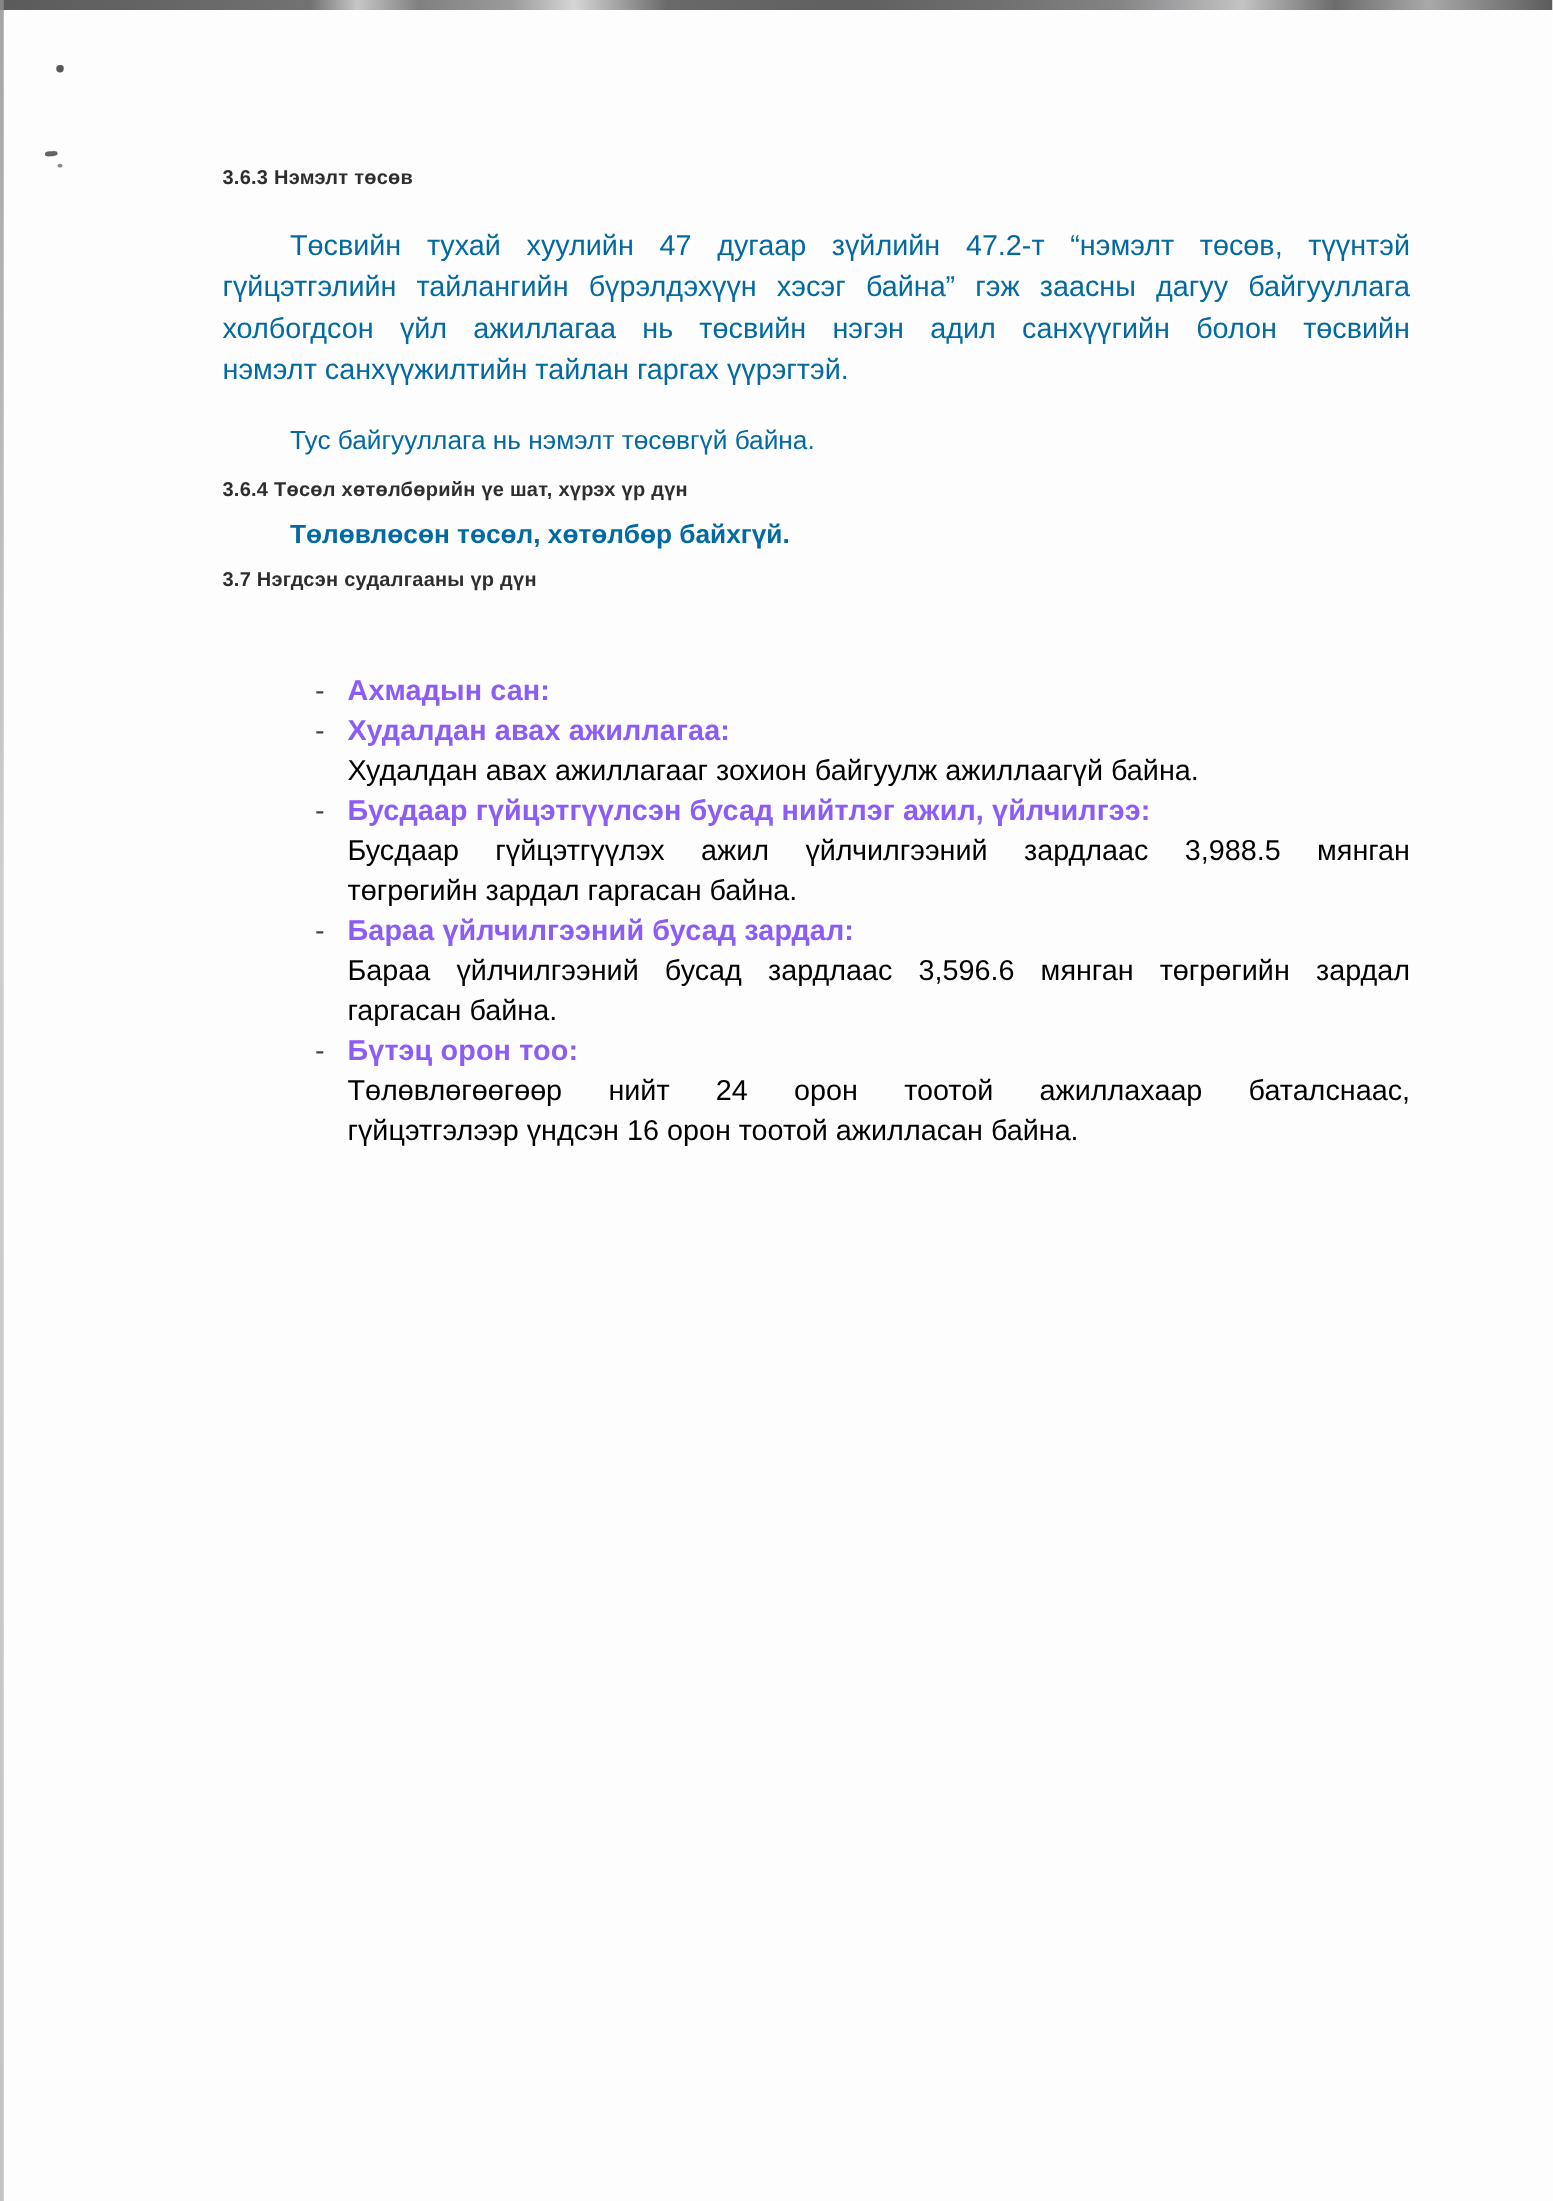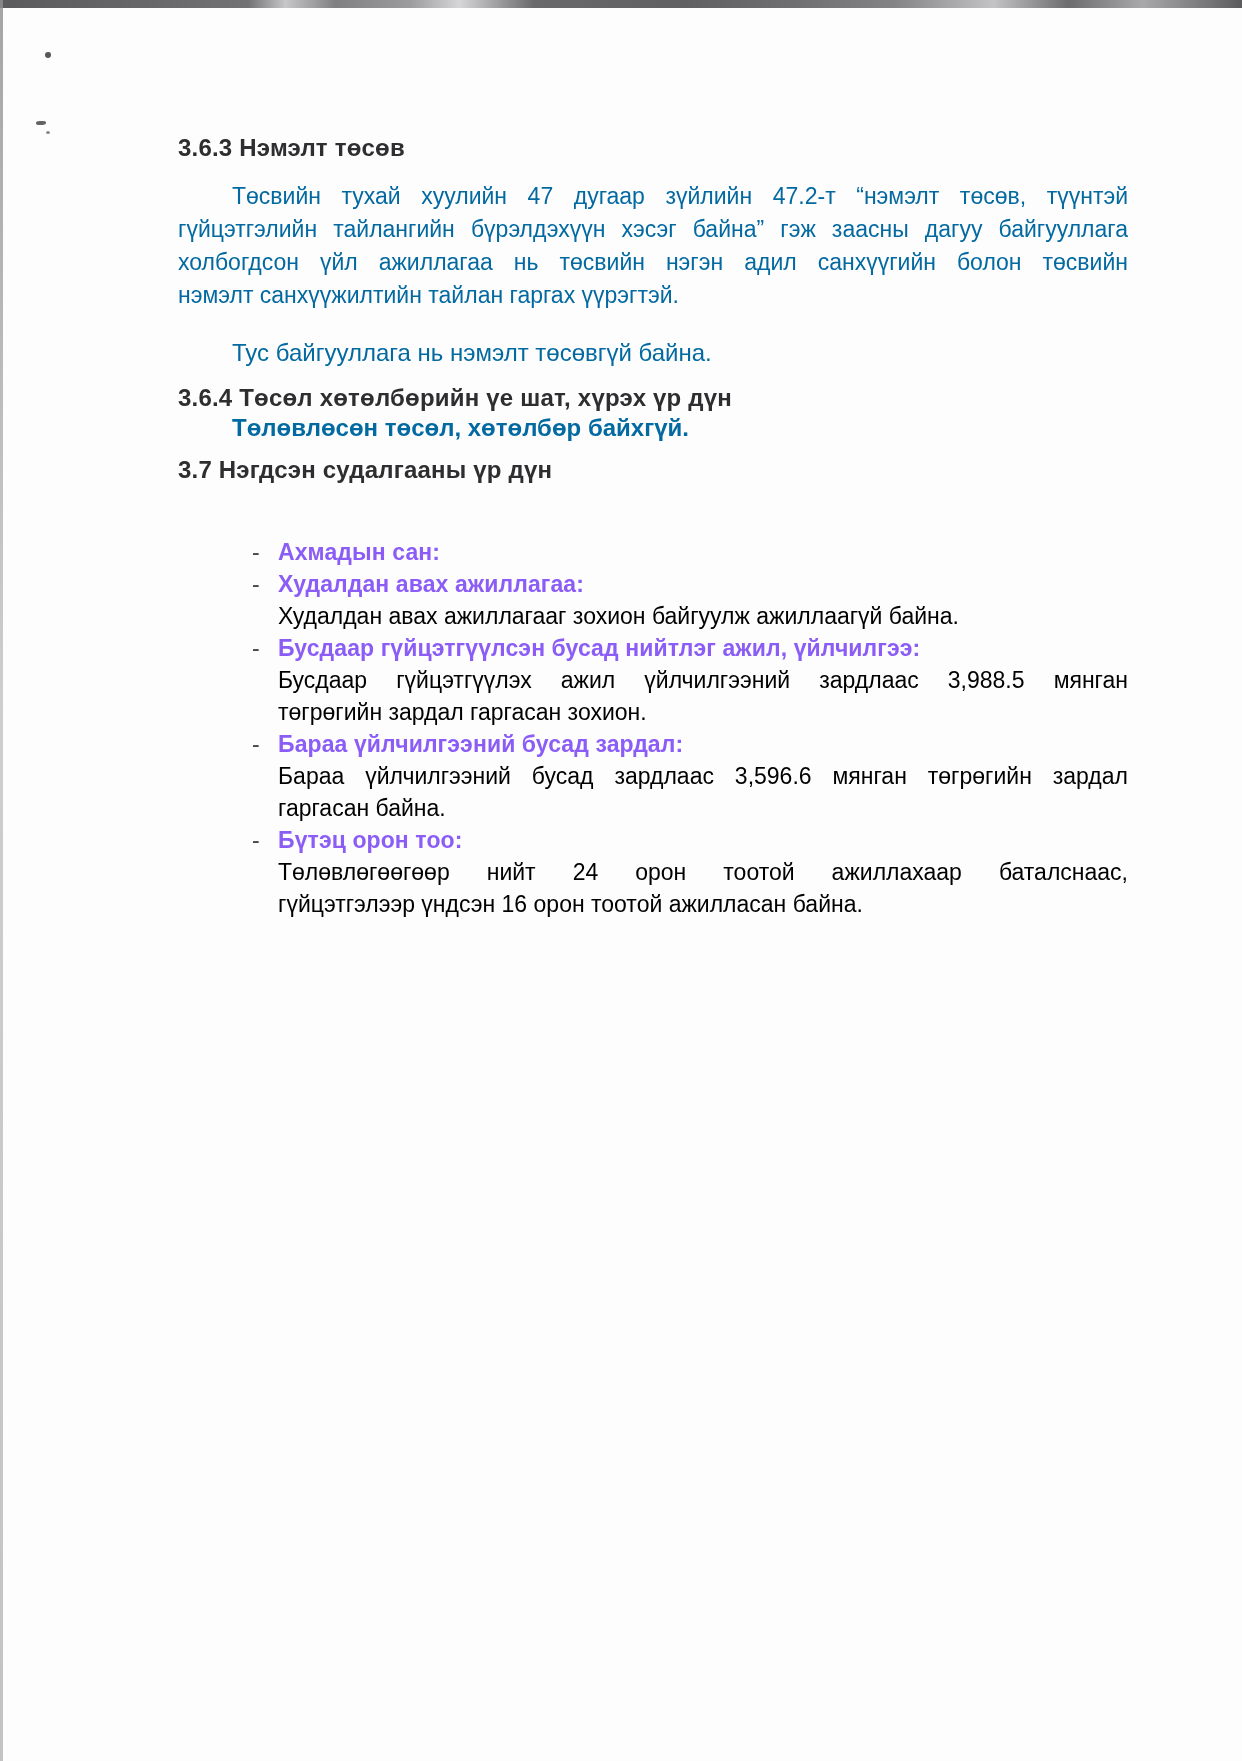--- a/index.html
+++ b/index.html
@@ -39,35 +39,35 @@
   }
   .speck { position: absolute; background: #58585a; }
   .speck-dot-1 { left: 45px; top: 52px; width: 6px; height: 6px; border-radius: 50% 40% 50% 50%; }
   .speck-dash { left: 36px; top: 121px; width: 10px; height: 4px; border-radius: 40%; transform: rotate(-4deg); background:#636365; }
   .speck-dot-2 { left: 46px; top: 131px; width: 4px; height: 3px; border-radius: 50%; background: #8a8a8c; }
 
   
   .doc { position: absolute; left: 178px; width: 950px; color: #0369a1; }
   .h-section {
     font-weight: bold;
-    font-size: 24px;
+    font-size: 16px;
     color: #2e2e30;
     letter-spacing: 0.2px;
     white-space: nowrap;
   }
   .para-line {
     font-size: 23px;
     line-height: 33px;
     height: 33px;
     white-space: normal;
   }
   .just { text-align: justify; text-align-last: justify; }
   .indent { padding-left: 54px; }
   .note-line {
-    font-size: 24px;
+    font-size: 21px;
     line-height: 33px;
     padding-left: 54px;
     white-space: nowrap;
   }
   .bullet-list { position: absolute; left: 252px; width: 876px; }
   .bullet-item { position: relative; }
   .bullet-row {
     display: flex;
     align-items: flex-start;
     font-size: 23px;
@@ -138,21 +138,21 @@
       </div>
       <div class="bullet-body-line">Худалдан авах ажиллагааг зохион байгуулж ажиллаагүй байна.</div>
     </div>
 
     <div class="bullet-item">
       <div class="bullet-row">
         <span class="bullet-marker">-</span>
         <span class="bullet-title">Бусдаар гүйцэтгүүлсэн бусад нийтлэг ажил, үйлчилгээ:</span>
       </div>
       <div class="bullet-body-line just">Бусдаар гүйцэтгүүлэх ажил үйлчилгээний зардлаас 3,988.5 мянган</div>
-      <div class="bullet-body-line">төгрөгийн зардал гаргасан зохион.</div>
+      <div class="bullet-body-line">төгрөгийн зардал гаргасан байна.</div>
     </div>
 
     <div class="bullet-item">
       <div class="bullet-row">
         <span class="bullet-marker">-</span>
         <span class="bullet-title">Бараа үйлчилгээний бусад зардал:</span>
       </div>
       <div class="bullet-body-line just">Бараа үйлчилгээний бусад зардлаас 3,596.6 мянган төгрөгийн зардал</div>
       <div class="bullet-body-line">гаргасан байна.</div>
     </div>

